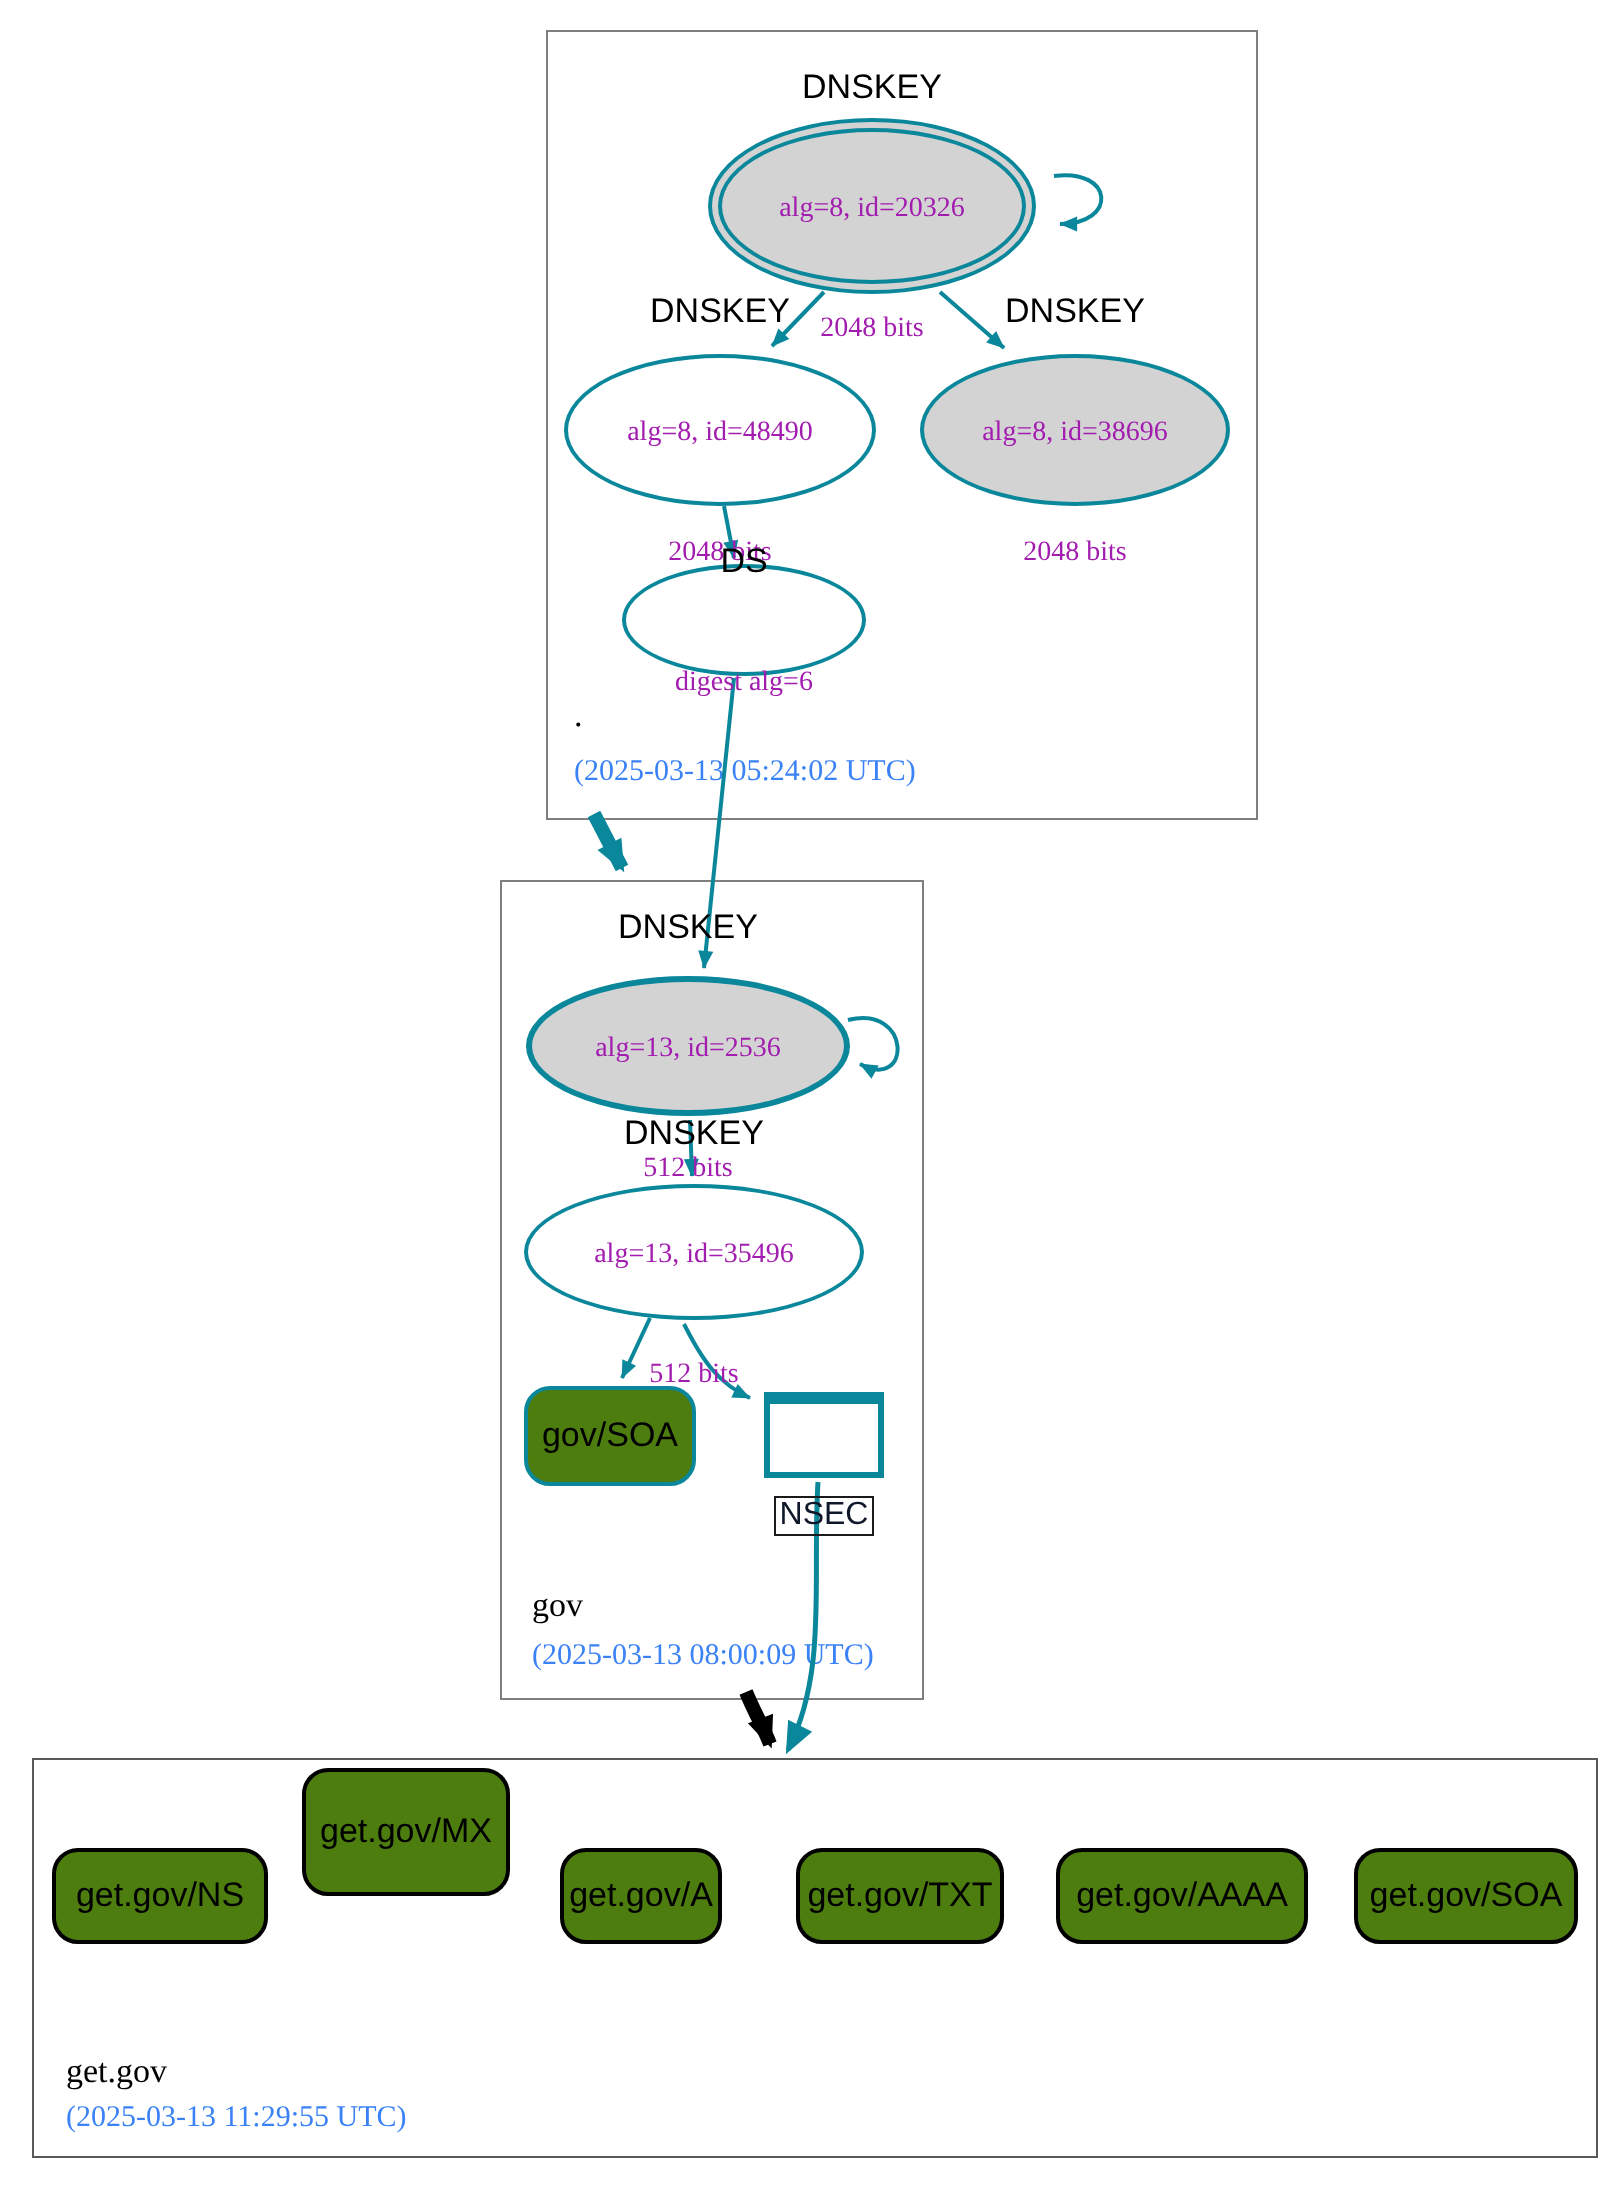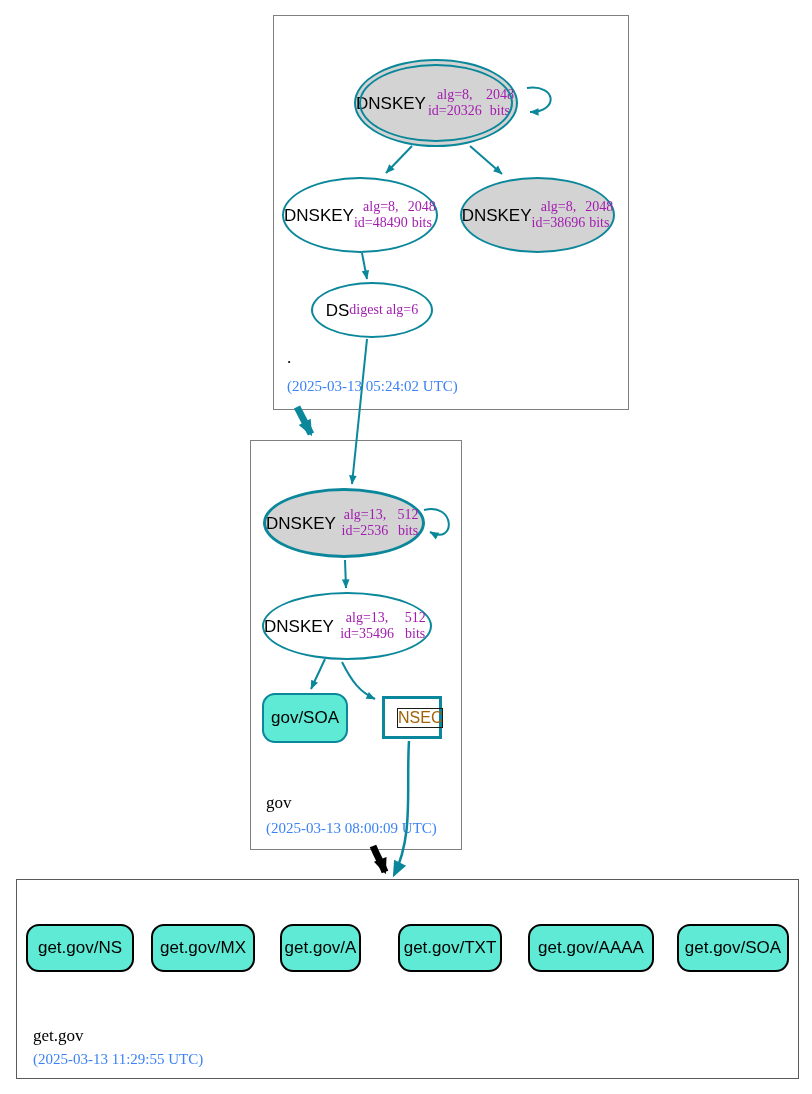--- a/index.html
+++ b/index.html
@@ -4,32 +4,32 @@
 <style>
   html,body{margin:0;padding:0;background:#fff;}
   .canvas{position:relative;width:812px;height:1094px;background:#ffffff;overflow:hidden;
           font-family:"Liberation Sans",sans-serif;}
   .zone-box{position:absolute;background:transparent;}
   .zone-box.gray{border:1px solid #7f7f7f;}
   .zone-box.dark{border:1px solid #5a5a5a;}
   .zone-label{position:absolute;font-family:"Liberation Serif",serif;font-size:17px;color:#000;z-index:2;}
   .zone-ts{position:absolute;font-family:"Liberation Serif",serif;font-size:15px;color:#3b82f6;z-index:2;}
   .edges{position:absolute;left:0;top:0;z-index:3;}
-  .node{position:absolute;z-index:4;display:flex;align-items:center;justify-content:center;text-align:center;box-sizing:border-box;}
+  .node{position:absolute;z-index:4;display:flex;flex-direction:column;align-items:center;justify-content:center;text-align:center;box-sizing:border-box;gap:44px;}
   .ellipse{border-radius:50%;border:2px solid #0a879a;background:#fff;}
   .ellipse.gray{background:#d3d3d3;}
   .ellipse.thick{border-width:3px;}
   .ellipse .inner{position:absolute;inset:3px;border:2px solid #0a879a;border-radius:50%;pointer-events:none;}
   .ntitle{font-size:17px;line-height:19px;color:#000;}
   .nattr{font-family:"Liberation Serif",serif;font-size:14px;line-height:16px;color:#a21caf;}
-  .rrset{border:2px solid #000;border-radius:13px;background:#5eead4;font-size:17px;color:#000;}
+  .rrset{border:2px solid #000;border-radius:13px;background:#4d7c0f;font-size:17px;color:#000;}
   .rrset.teal{border-color:#0a879a;}
   .nsec{border:3px solid #0a879a;background:#fff;padding:0;justify-content:flex-start;}
   .nsec-top{width:100%;height:9px;border-bottom:3px solid #0a879a;box-sizing:border-box;}
-  .nsec-cell{flex:1;width:calc(100% - 4px);margin:12px;border:1px solid #1a1a1a;display:flex;align-items:center;justify-content:center;font-size:16px;color:#a16207;box-sizing:border-box;}
+  .nsec-cell{flex:1;width:calc(100% - 4px);margin:2px;border:1px solid #1a1a1a;display:flex;align-items:center;justify-content:center;font-size:16px;color:#0f172a;box-sizing:border-box;}
 </style>
 </head>
 <body>
 
 <div class="canvas">
 
   <div class="zone-box gray" style="left:273px;top:15px;width:354px;height:393px;"></div>
   <div class="zone-box gray" style="left:250px;top:440px;width:210px;height:408px;"></div>
   <div class="zone-box dark" style="left:16px;top:879px;width:781px;height:198px;"></div>
 
@@ -114,21 +114,21 @@
   <div class="node nsec" style="left:382px;top:696px;width:60px;height:43px;">
     <div class="nsec-top"></div>
     <div class="nsec-cell">
       <span>NSEC</span>
     </div>
   </div>
 
   <div class="node rrset" style="left:26px;top:924px;width:108px;height:48px;">
     <span>get.gov/NS</span>
   </div>
-  <div class="node rrset" style="left:151px;top:924px;width:104px;height:48px;">
+  <div class="node rrset" style="left:151px;top:884px;width:104px;height:64px;">
     <span>get.gov/MX</span>
   </div>
   <div class="node rrset" style="left:280px;top:924px;width:81px;height:48px;">
     <span>get.gov/A</span>
   </div>
   <div class="node rrset" style="left:398px;top:924px;width:104px;height:48px;">
     <span>get.gov/TXT</span>
   </div>
   <div class="node rrset" style="left:528px;top:924px;width:126px;height:48px;">
     <span>get.gov/AAAA</span>

